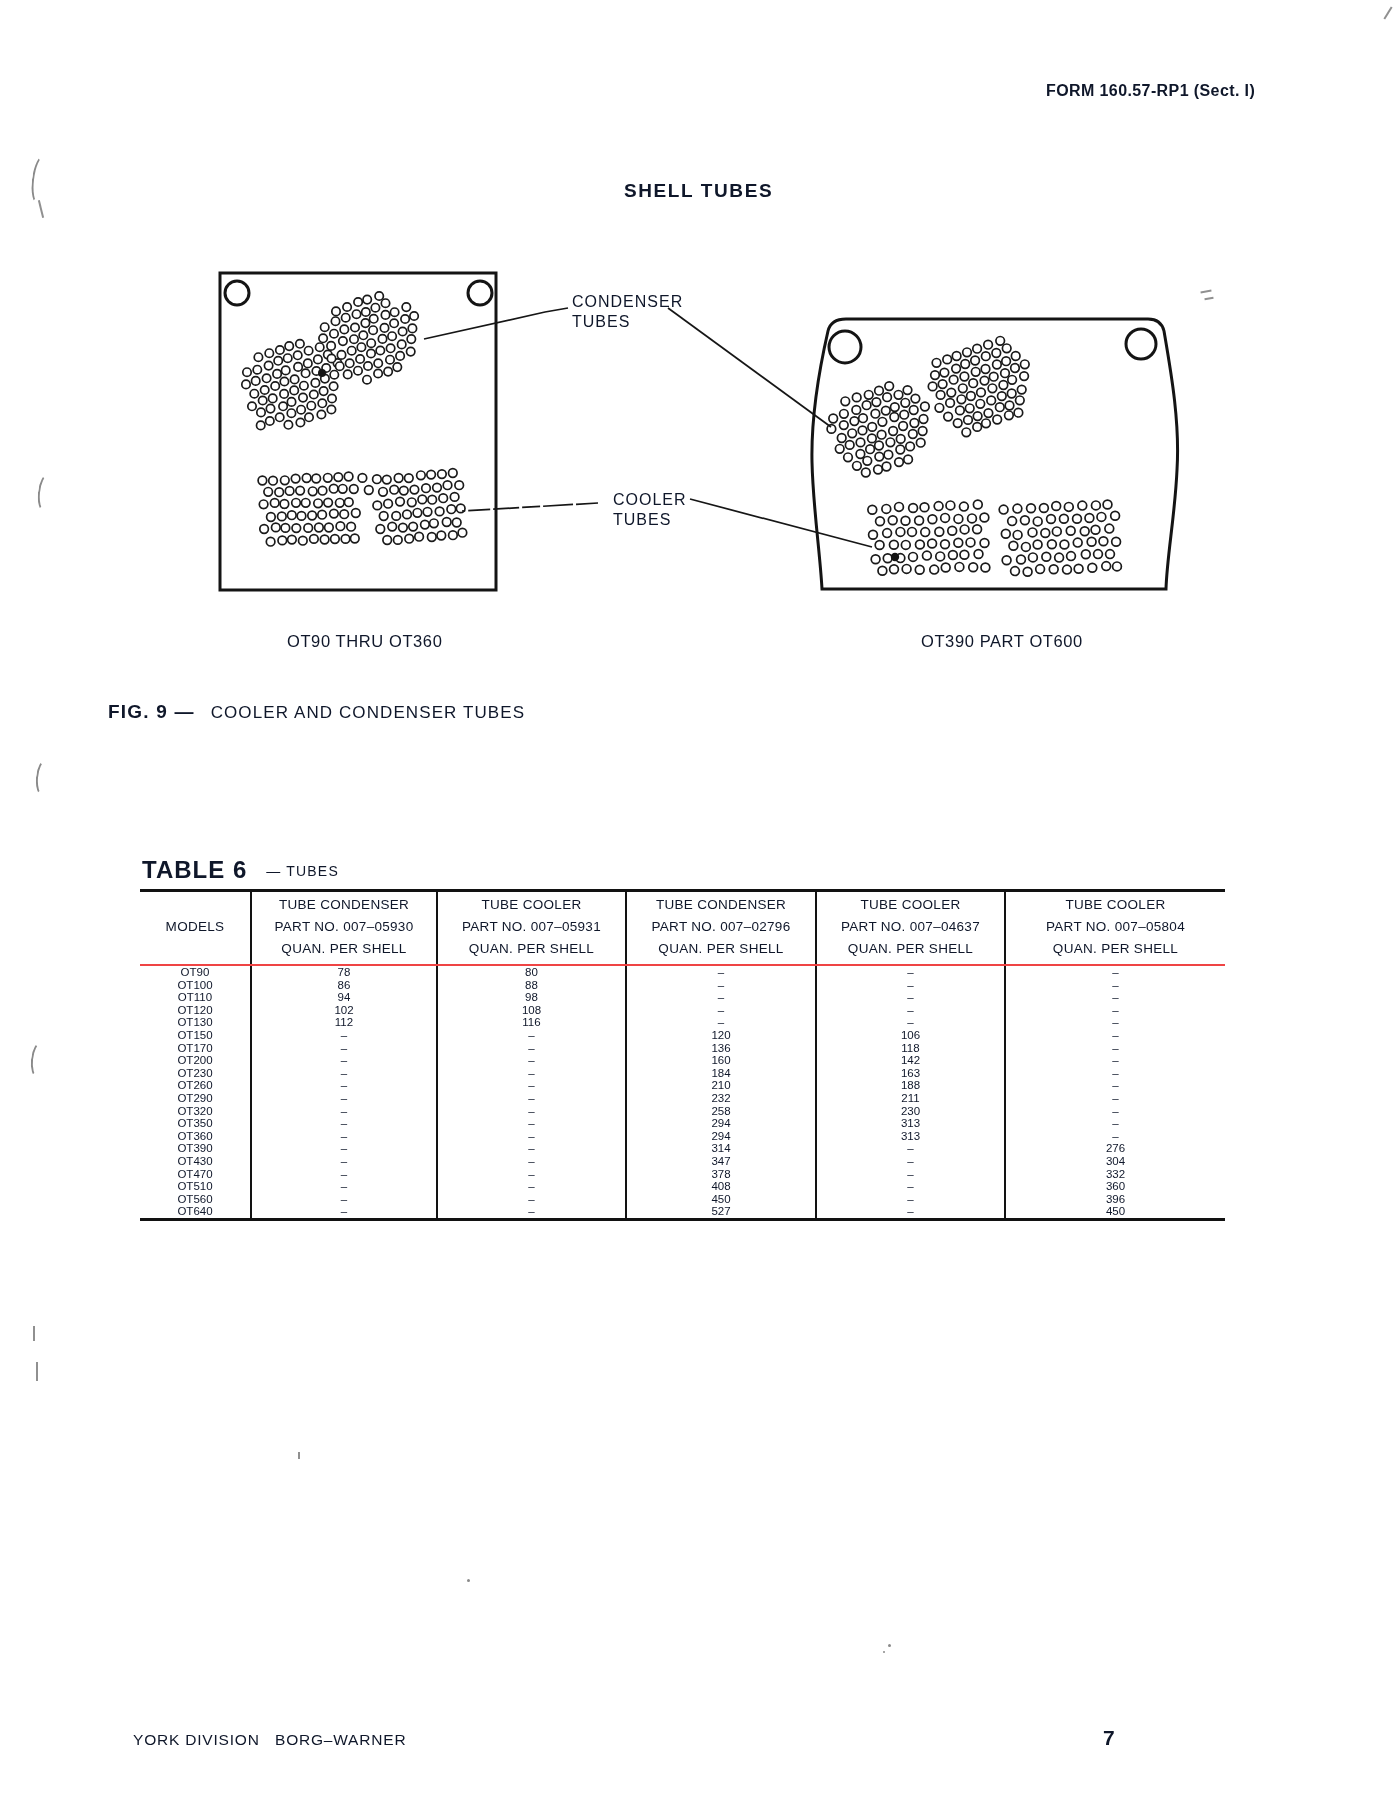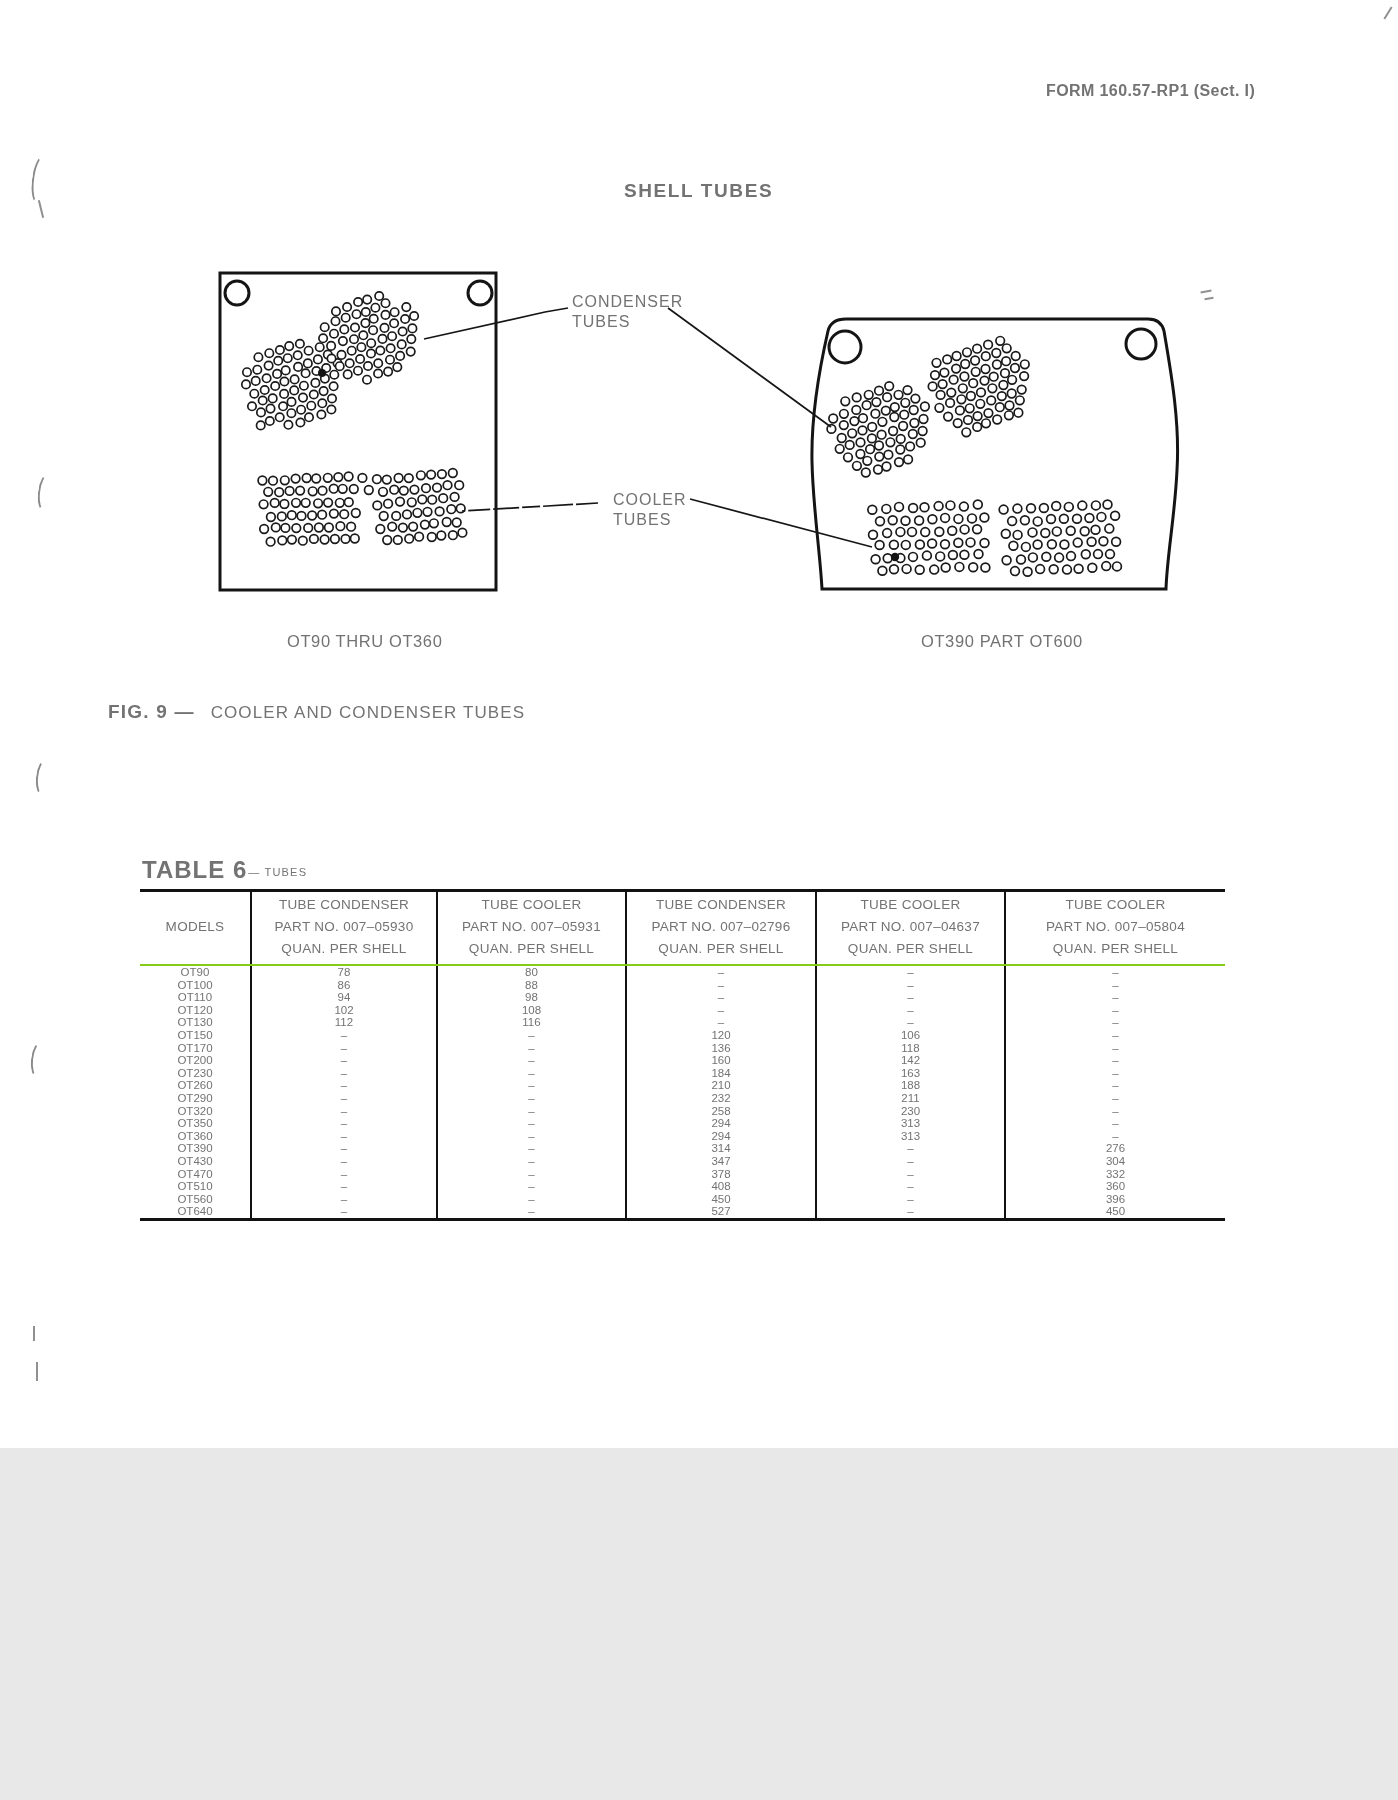--- a/index.html
+++ b/index.html
@@ -1,18 +1,18 @@
 <!DOCTYPE html>
 <html><head>
 <meta charset="utf-8">
 <style>
   html,body{margin:0;padding:0;background:#e8e8e8;}
   .page{
-    position:relative; width:1398px; height:1448px; background:#ffffff;
-    font-family:"Liberation Sans", sans-serif; color:#737373; overflow:hidden;
+    position:relative; width:1398px; height:1800px; background:#ffffff;
+    font-family:"Liberation Sans", sans-serif; color:#0f172a; overflow:hidden;
     margin:0 auto;
   }
   .abs{position:absolute;}
   .form-number{left:1046px; top:82px; font-size:16px; font-weight:bold; letter-spacing:.4px;}
   .doc-title{left:612px; top:168px; font-size:19px; font-weight:bold; letter-spacing:1.6px; margin:12px;}
   #diagram-svg{left:0; top:0;}
   #diagram-svg .outline{fill:#fff; stroke:#141414; stroke-width:3;}
   #diagram-svg .bolt{fill:#fff; stroke:#141414; stroke-width:3;}
   #diagram-svg .tubes circle{fill:#fff; stroke:#1a1a1a; stroke-width:1.7;}
   #diagram-svg .leader{fill:none; stroke:#161616; stroke-width:1.7;}
@@ -21,28 +21,28 @@
   .condenser-label{left:572px; top:292px;}
   .cooler-label{left:613px; top:490px;}
   .caption{font-size:16.5px; letter-spacing:.6px;}
   .caption-left{left:287px; top:632px;}
   .caption-right{left:921px; top:632px;}
   .fig-heading{left:108px; top:701px;}
   .fig-label{font-size:19px; font-weight:bold; letter-spacing:1.2px;}
   .fig-title{font-size:17px; letter-spacing:1.1px; margin-left:16px;}
   .table-heading{left:142px; top:856px;}
   .table-label{font-size:24px; font-weight:bold; letter-spacing:1px;}
-  .table-title{font-size:11px; letter-spacing:1.2px; margin-left:1px; vertical-align:2px;}
+  .table-title{font-size:14px; letter-spacing:1.2px; margin-left:19px; vertical-align:2px;}
   #tubes-table{
     left:140px; top:889px; width:1085px;
     border-collapse:collapse; table-layout:fixed;
     border-top:3px solid #121212; border-bottom:3px solid #121212;
   }
   #tubes-table th, #tubes-table td{padding:0; text-align:center; font-weight:normal;}
-  #tubes-table th{border-bottom:2px solid #84cc16; vertical-align:middle; padding:2px 0 4px 0;}
+  #tubes-table th{border-bottom:2px solid #ef4444; vertical-align:middle; padding:2px 0 4px 0;}
   #tubes-table th:nth-child(n+2), #tubes-table td:nth-child(n+2){border-left:2px solid #121212;}
   #tubes-table .hline{height:22px; line-height:22px; font-size:13.5px; letter-spacing:.3px; white-space:nowrap;}
   #tubes-table td{font-size:11.5px; line-height:12.6px; height:12.6px; white-space:nowrap;}
   .footer-company{left:133px; top:1731px; font-size:15.5px; letter-spacing:.8px; white-space:pre;}
   .page-number{left:1103px; top:1726px; font-size:21px; font-weight:bold;}
   
   .art{position:absolute;}
   .arc{border:2px solid #8a8a8a; border-color:transparent transparent transparent #8a8a8a; border-radius:50%;}
   .tick{border-left:2px solid #909090;}
   .dot{background:#8a8a8a; border-radius:50%;}

